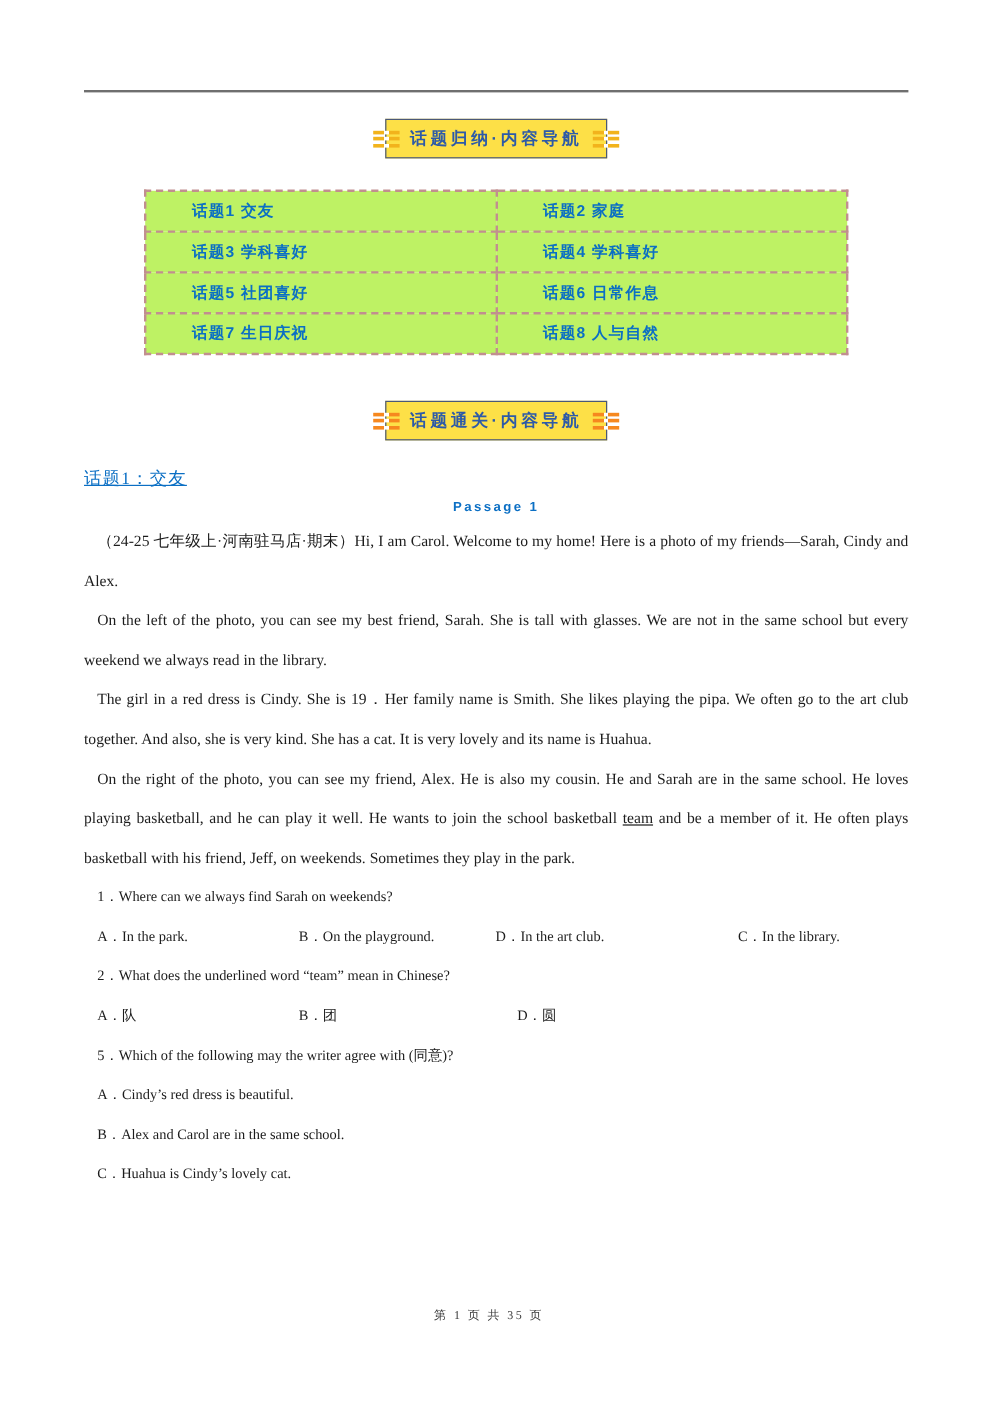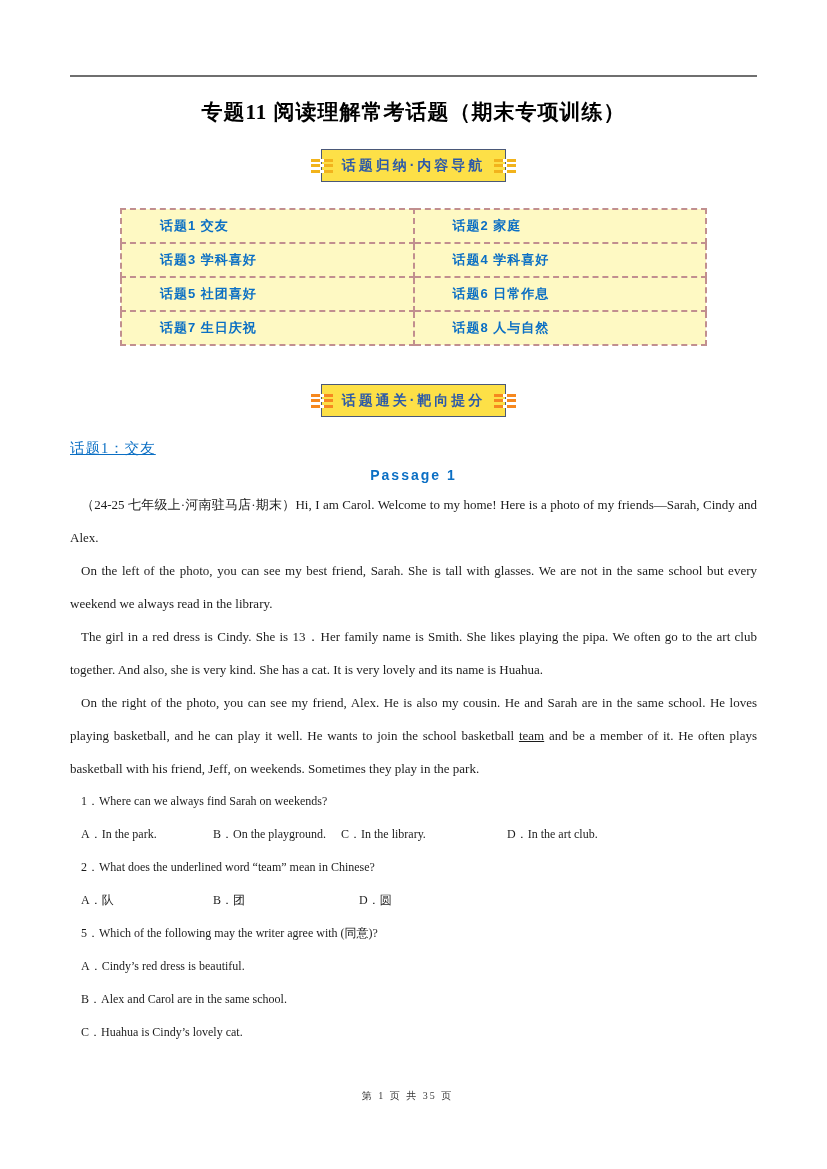--- a/index.html
+++ b/index.html
@@ -68,21 +68,21 @@
   }
 
   table.topics{
     border-collapse:collapse;
     margin:26px 0 0 50px;
     width:587px;
     table-layout:fixed;
   }
   table.topics td{
     border:2px dashed #c18f8f;
-    background:#fef9c3;
+    background:#bef264;
     height:32px;
     padding:0 0 0 38px;
     font-family:"Liberation Sans","DejaVu Sans",sans-serif;
     font-size:13px;
     font-weight:bold;
     color:#0b6fc4;
     letter-spacing:1px;
   }
 
   .section-heading{
@@ -90,40 +90,40 @@
     font-size:14.5px;
     font-weight:normal;
     color:#0b6fc4;
     text-decoration:underline;
     letter-spacing:1px;
     font-family:"Liberation Serif","DejaVu Serif",serif;
   }
   .passage-label{
     margin-top:9px;
     text-align:center;
-    font-size:14px;
+    font-size:11px;
     font-weight:bold;
     color:#0b6fc4;
     letter-spacing:2px;
     font-family:"Liberation Sans","DejaVu Sans",sans-serif;
   }
 
   .passage{margin-top:5px;}
   .passage p{
     margin:0;
     font-size:13px;
     line-height:33px;
     text-align:justify;
     text-indent:11px;
   }
   .u{text-decoration:underline;}
 
   .questions{font-size:12px;line-height:33px;}
   .q-line{padding-left:11px;}
-  .opts{display:grid;padding-left:11px;}
+  .opts{display:grid;padding-left:11px;gap:36px;}
   .opts-q1{grid-template-columns:132px 128px 166px 1fr;}
   .opts-q2{grid-template-columns:132px 146px 146px 1fr;}
   .opt-line{padding-left:11px;}
 
   .page-footer{
     position:absolute;
     left:0;right:12px;
     bottom:66px;
     text-align:center;
     font-size:10px;
@@ -132,21 +132,20 @@
     font-family:"Liberation Serif","DejaVu Serif",serif;
   }
 </style>
 </head>
 <body>
 
 <div class="page">
 
   <hr class="top-rule">
 
-  <h1 class="doc-title">专题11 阅读理解常考话题（期末专项训练）</h1>
 
   <div class="banner-wrap first">
     <div class="banner yellow">
       <span class="hash left">
           <i></i>
           <i></i>
           <i></i>
         </span>
       <span>话题归纳·内容导航</span>
       <span class="hash right">
@@ -178,48 +177,48 @@
     </tbody>
   </table>
 
   <div class="banner-wrap second">
     <div class="banner orange">
       <span class="hash left">
           <i></i>
           <i></i>
           <i></i>
         </span>
-      <span>话题通关·靶向提分</span>
+      <span>话题通关·内容导航</span>
       <span class="hash right">
           <i></i>
           <i></i>
           <i></i>
         </span>
     </div>
   </div>
 
   <div class="section-heading">话题1：交友</div>
 
   <div class="passage-label">Passage 1</div>
 
   <div class="passage">
     <p><span>（24-25 七年级上·河南驻马店·期末）</span><span>Hi, I am Carol. Welcome to my home! Here is a photo of my friends—Sarah, Cindy and Alex.</span></p>
     <p>On the left of the photo, you can see my best friend, Sarah. She is tall with glasses. We are not in the same school but every weekend we always read in the library.</p>
-    <p>The girl in a red dress is Cindy. She is 13．Her family name is Smith. She likes playing the pipa. We often go to the art club together. And also, she is very kind. She has a cat. It is very lovely and its name is Huahua.</p>
+    <p>The girl in a red dress is Cindy. She is 19．Her family name is Smith. She likes playing the pipa. We often go to the art club together. And also, she is very kind. She has a cat. It is very lovely and its name is Huahua.</p>
     <p><span>On the right of the photo, you can see my friend, Alex. He is also my cousin. He and Sarah are in the same school. He loves playing basketball, and he can play it well. He wants to join the school basketball </span><span class="u">team</span><span> and be a member of it. He often plays basketball with his friend, Jeff, on weekends. Sometimes they play in the park.</span></p>
   </div>
 
   <div class="questions">
 
     <div class="q-line">1．Where can we always find Sarah on weekends?</div>
     <div class="opts opts-q1">
       <span>A．In the park.</span>
       <span>B．On the playground.</span>
+      <span>D．In the art club.</span>
       <span>C．In the library.</span>
-      <span>D．In the art club.</span>
     </div>
 
     <div class="q-line">2．What does the underlined word “team” mean in Chinese?</div>
     <div class="opts opts-q2">
       <span>A．队</span>
       <span>B．团</span>
       <span>D．圆</span>
     </div>
 
     <div class="q-line">5．Which of the following may the writer agree with (同意)?</div>

